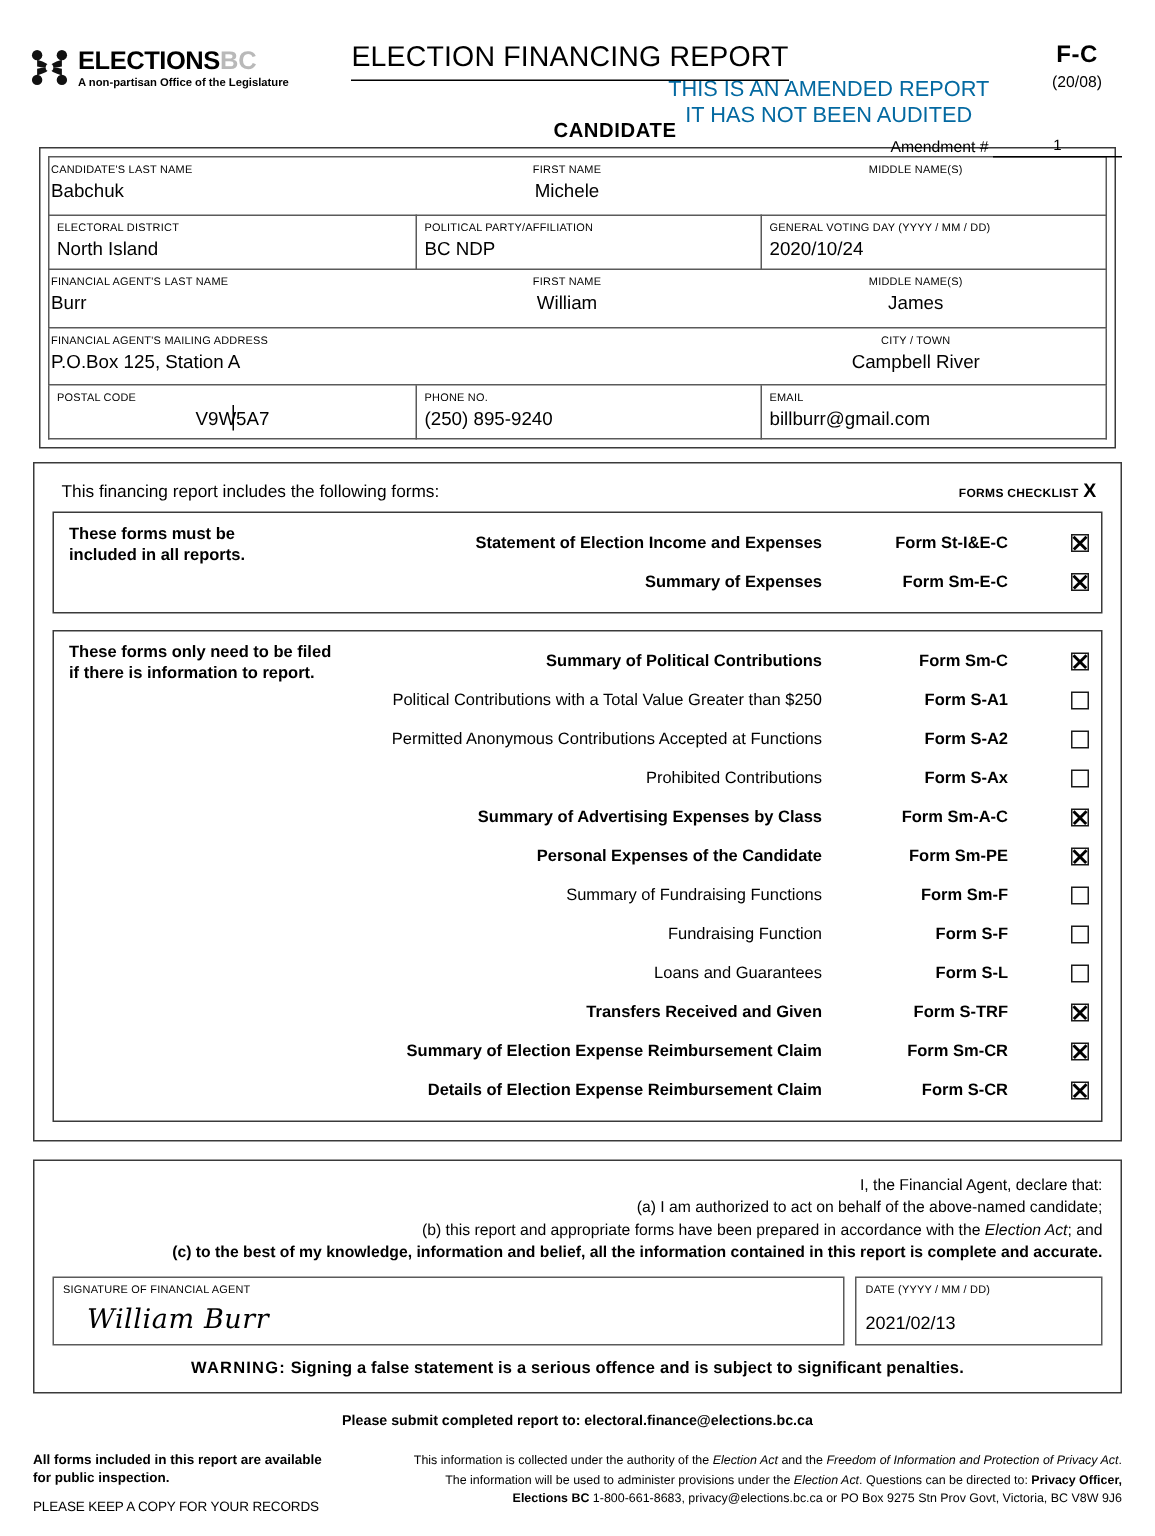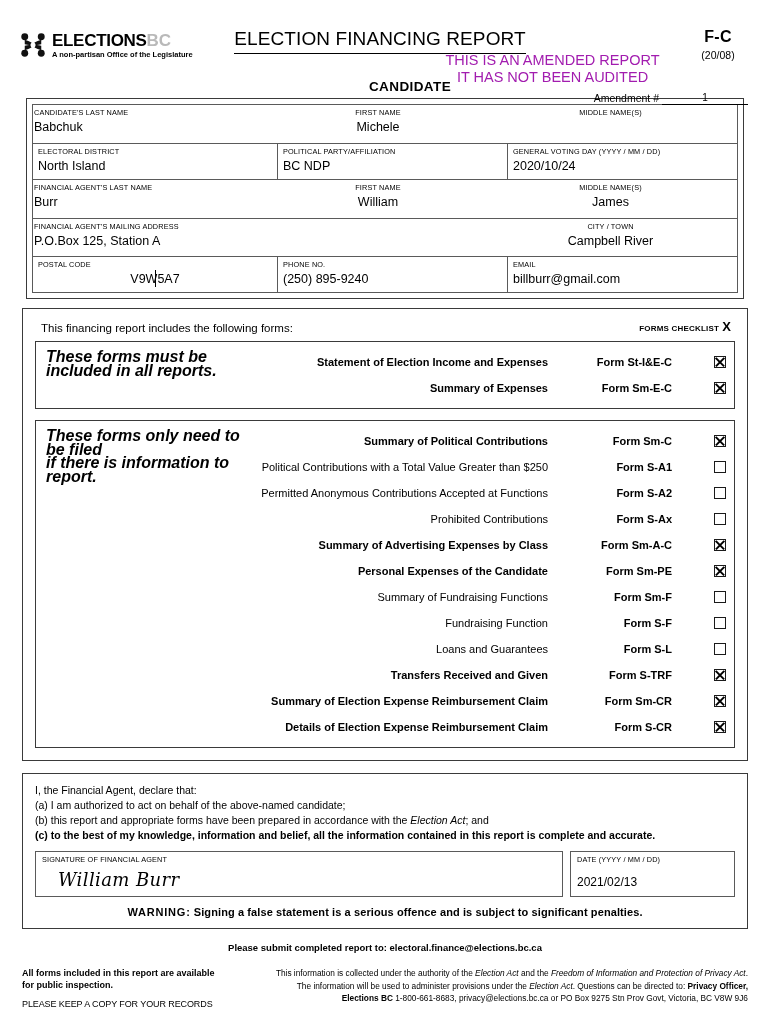--- a/index.html
+++ b/index.html
@@ -47,21 +47,21 @@
     padding-bottom: 3px; display: inline-block;
   }
   .sub-title {
     font-size: 13.5px; font-weight: bold; letter-spacing: 0.4px;
     margin-top: 21px; text-align: center;
     padding-left: 60px;
   }
 
   .stamp {
     position: absolute; left: 420px; top: 52px; width: 265px;
-    color: #a21caf; font-size: 14.5px; line-height: 17px;
+    color: #0369a1; font-size: 14.5px; line-height: 17px;
     text-align: center;
   }
 
   .formcode {
     position: absolute; right: 22px; top: 28px; text-align: center;
     width: 60px;
   }
   .formcode .fc { font-size: 16px; font-weight: bold; letter-spacing: 0.3px;}
   .formcode .rev { font-size: 10.5px; margin-top: 3px; }
 
@@ -134,23 +134,22 @@
 
   .group {
     border: 1.2px solid #3a3a3a;
     padding: 7px 8px 7px 10px;
     margin-bottom: 11px;
     position: relative;
   }
   .group:last-child { margin-bottom: 0; }
   .group-title {
     position: absolute; left: 10px; top: 8px;
-    font-size: 16px; font-weight: bold; line-height: 13.5px;
+    font-size: 11px; font-weight: bold; line-height: 13.5px;
     width: 215px;
-    font-style: italic;
   }
   .rows { }
   .frow {
     display: flex; align-items: center;
     height: 26px;
     gap: 28px;
   }
   .frow .desc {
     flex: 1; text-align: right; font-size: 11px; padding-right: 14px;
     white-space: nowrap;
@@ -166,21 +165,21 @@
   }
   .box.checked::before, .box.checked::after {
     content: ""; position: absolute; left: 50%; top: 50%;
     width: 12px; height: 1.7px; background: #000;
   }
   .box.checked::before { transform: translate(-50%,-50%) rotate(45deg); }
   .box.checked::after  { transform: translate(-50%,-50%) rotate(-45deg); }
 
   
   .declare { margin: 12px 22px 0 22px; border: 1.3px solid #3a3a3a; padding: 9px 12px 10px 12px; }
-  .decl-line { font-size: 10.5px; line-height: 15px; }
+  .decl-line { font-size: 10.5px; line-height: 15px; text-align: right; }
   .decl-line.bold { font-weight: bold; }
   .decl-line em { font-style: italic; }
 
   .signrow { display: flex; margin-top: 8px; }
   .sigbox { flex: 1; border: 1.1px solid #5a5a5a; height: 46px; padding: 3px 6px; position: relative; }
   .datebox { width: 165px; margin-left: 7px; border: 1.1px solid #5a5a5a; height: 46px; padding: 3px 6px; }
   .sig-script {
     font-family: "DejaVu Serif", serif; font-style: italic;
     font-size: 18px; margin-top: 5px; margin-left: 16px;
     letter-spacing: 0.4px;

